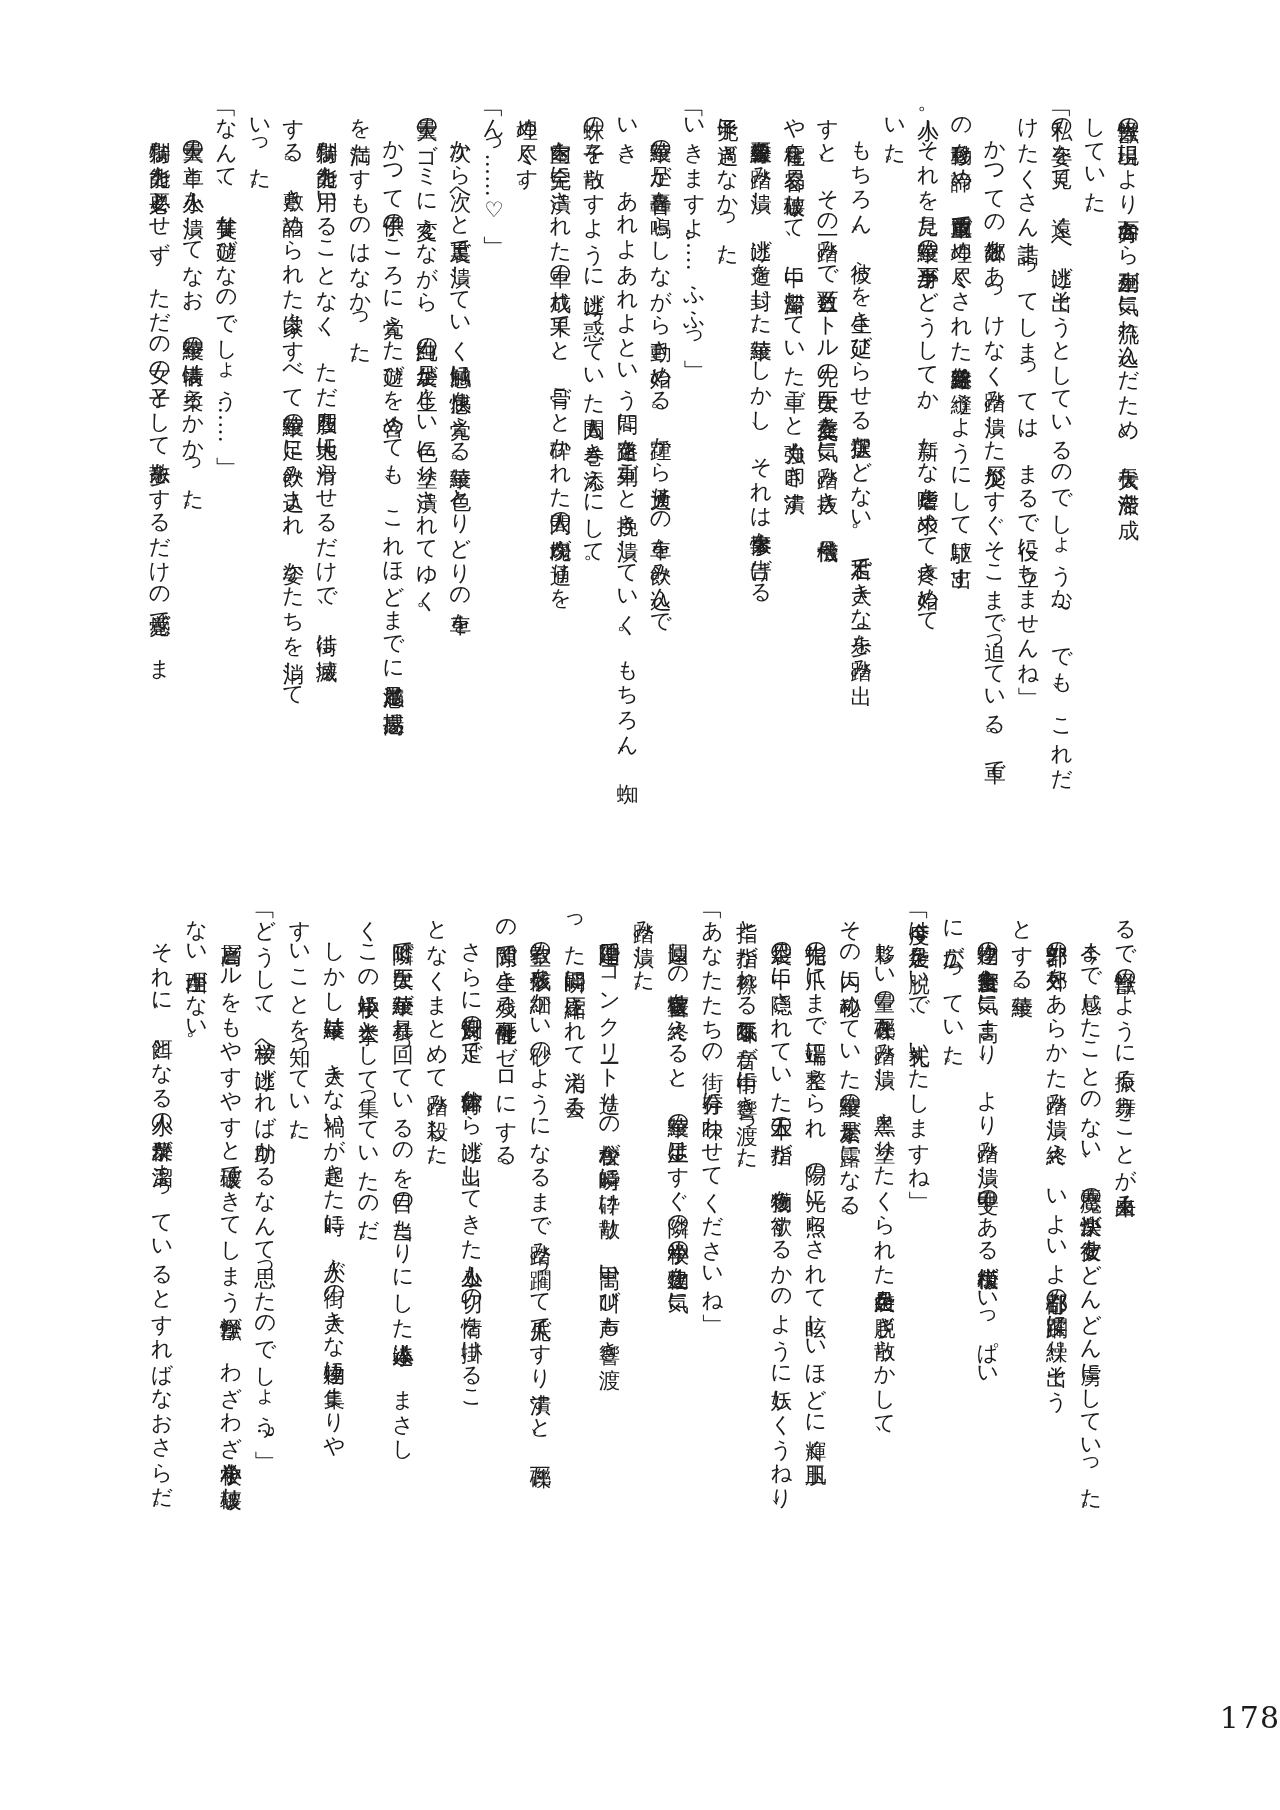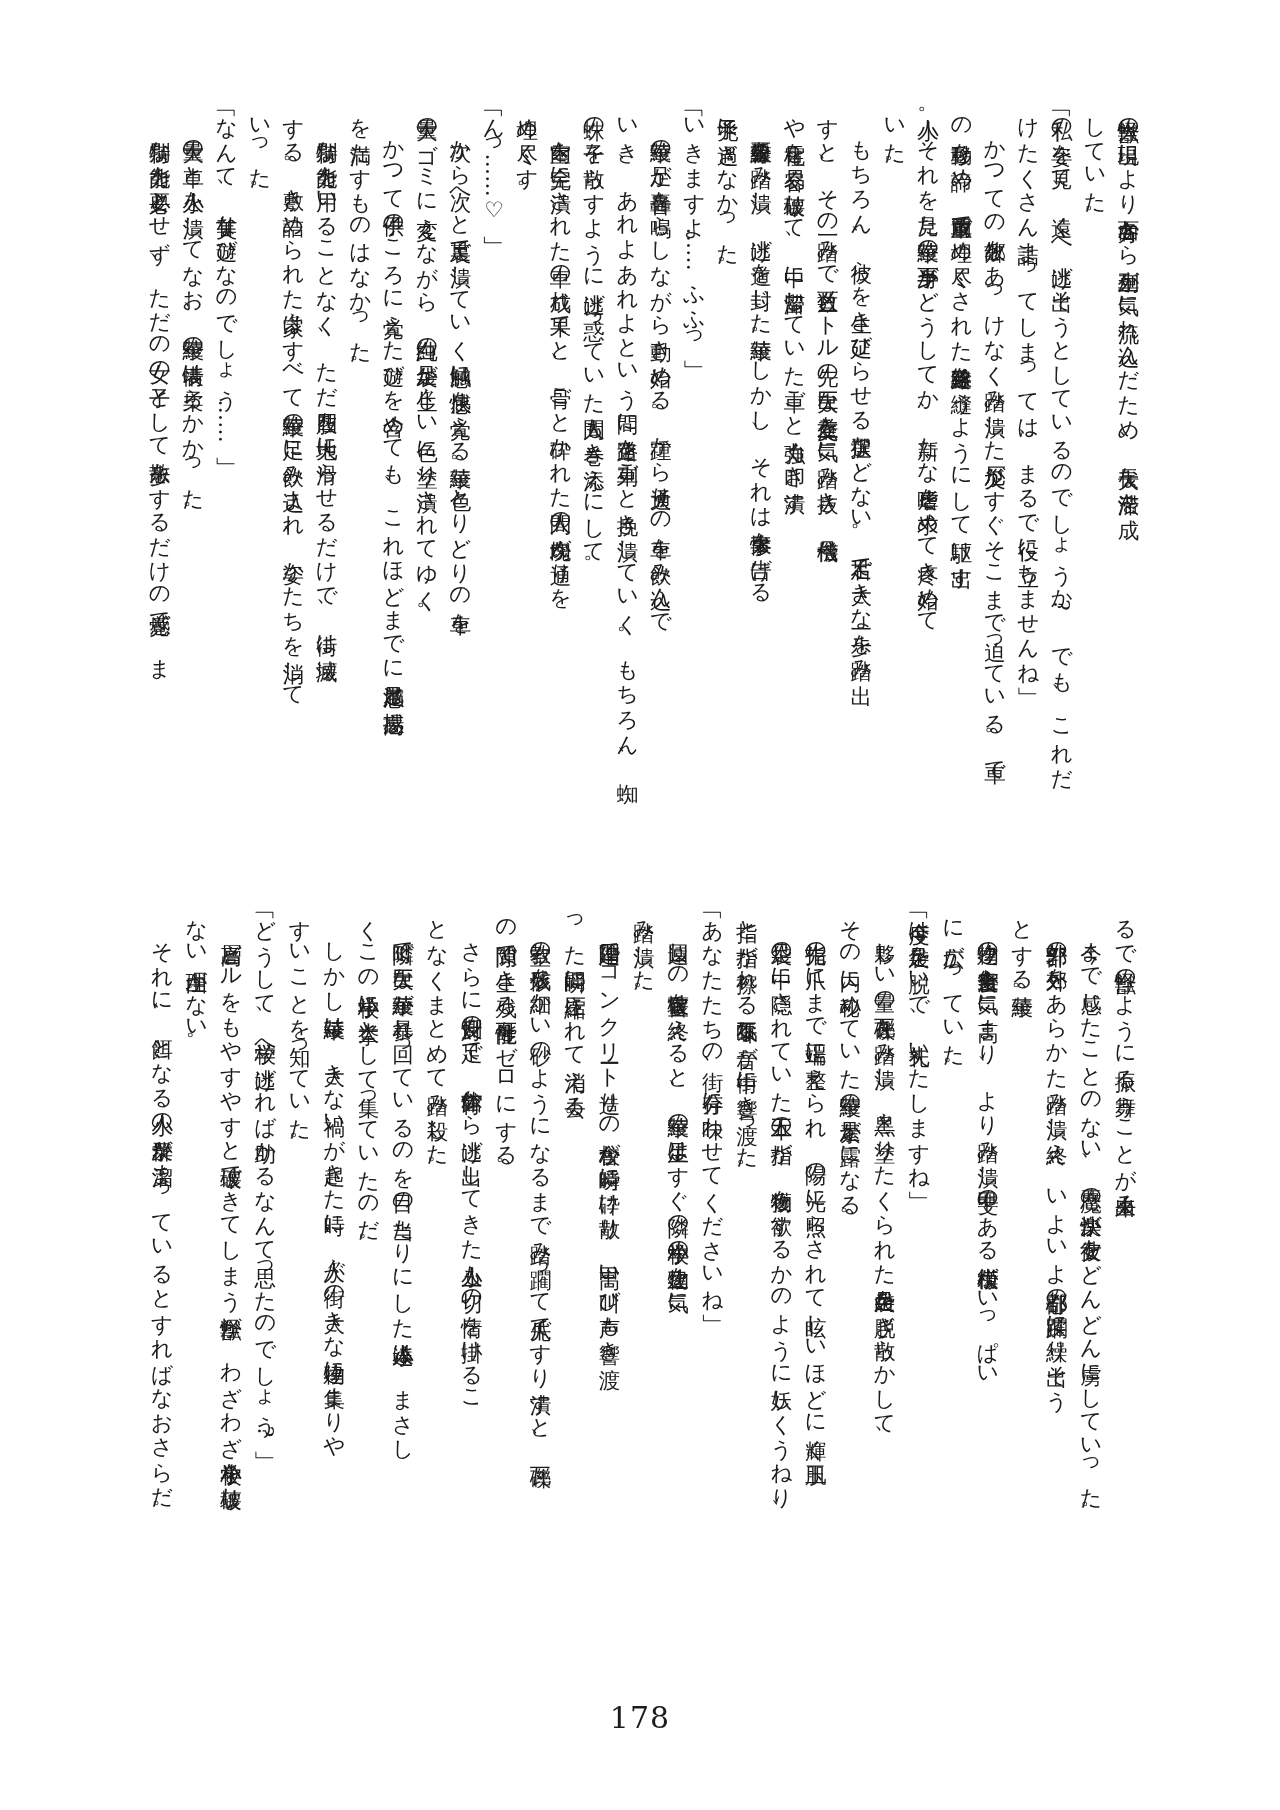--- a/index.html
+++ b/index.html
@@ -42,21 +42,21 @@
     padding: 0;
   }
   .line.indent {
     text-indent: 1em;
   }
   .page-number {
     position: absolute;
     top: 1700px;
     left: 0;
     width: 100%;
-    text-align: center;
+    text-align: right;
     font-size: 30px;
     letter-spacing: 1px;
     color: #1c1c1c;
   }
 </style>
 </head>
 <body>
 
 <div class="page">
   <div class="vtext block-top">

